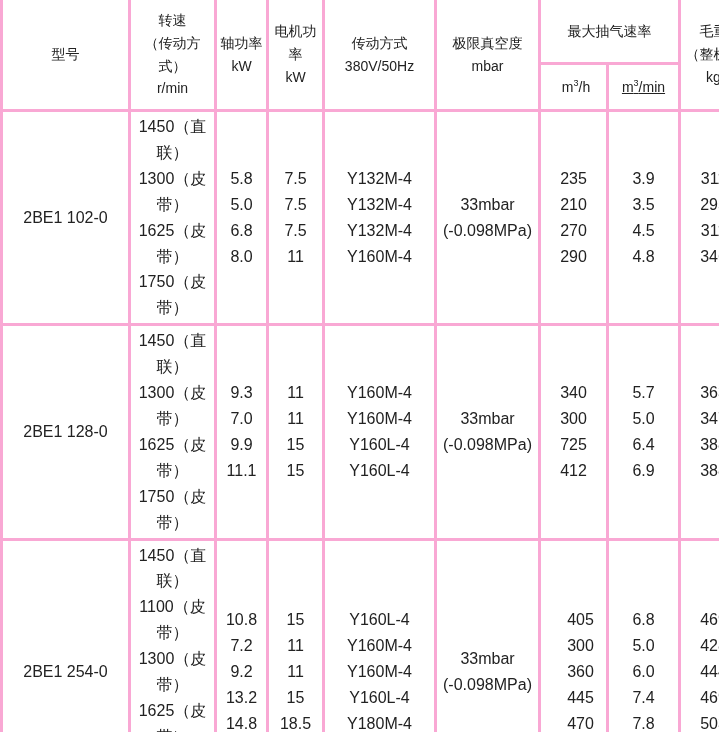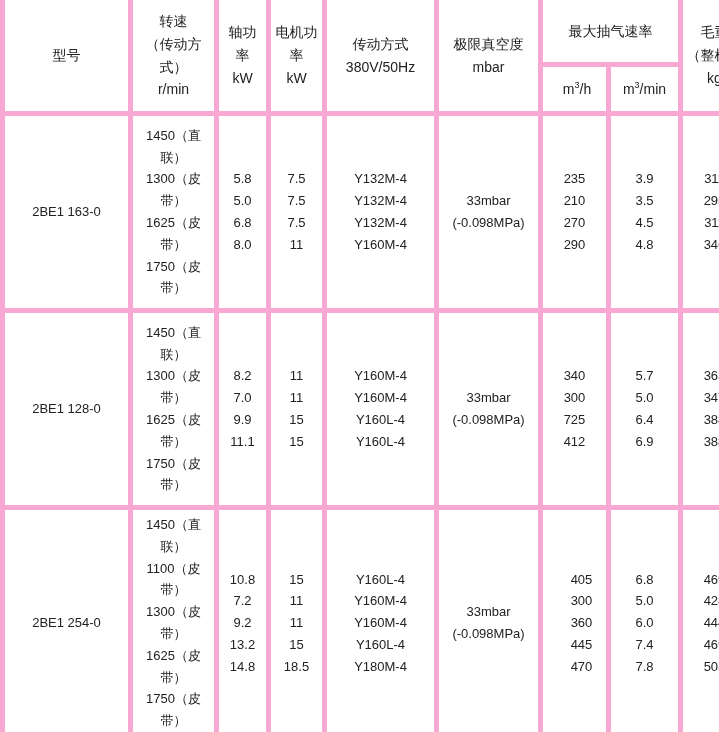--- a/index.html
+++ b/index.html
@@ -13,25 +13,25 @@
     font-family: "Liberation Sans", sans-serif;
     color: #222222;
     overflow: hidden;
   }
   .spec-table {
     border-collapse: collapse;
     width: 719px;
     table-layout: fixed;
   }
   .spec-table td, .spec-table th {
-    border: 5px solid #f9a8d4;
+    border: 3px solid #f9a8d4;
     font-weight: normal;
     vertical-align: middle;
     text-align: center;
-    font-size: 13px;
+    font-size: 16px;
     line-height: 1.6;
     padding: 2px 3px;
   }
   .spec-table thead td {
     border-top: none;
     height: 98px;
     font-size: 14px;
   }
   .spec-table thead tr.sub td {
     height: 34px;
@@ -105,28 +105,28 @@
       <td rowspan="2">
         <span class="cell-stack">毛重
 （整机）
 kg</span>
       </td>
     </tr>
     <tr class="sub">
       <td style="height:40px;padding-left:8px;">
         <span class="nowrap-line">m<sup>3</sup>/h</span>
       </td>
-      <td style="height:40px;">
+      <td style="height:40px;text-decoration:underline;">
         <span class="nowrap-line">m<sup>3</sup>/min</span>
       </td>
     </tr>
   </thead>
   <tbody>
     <tr>
-      <td class="tall left-model">2BE1 163-0</td>
+      <td class="tall left-model">2BE1 102-0</td>
       <td class="tall"><span class="cell-stack">1450（直联）
 1300（皮带）
 1625（皮带）
 1750（皮带）</span></td>
       <td class="tall"><span class="cell-stack">5.8
 5.0
 6.8
 8.0</span></td>
       <td class="tall"><span class="cell-stack">7.5
 7.5
@@ -150,21 +150,21 @@
 295
 311
 346</span></td>
     </tr>
     <tr>
       <td class="tall left-model">2BE1 128-0</td>
       <td class="tall"><span class="cell-stack">1450（直联）
 1300（皮带）
 1625（皮带）
 1750（皮带）</span></td>
-      <td class="tall"><span class="cell-stack">8.2
+      <td class="tall"><span class="cell-stack">9.3
 7.0
 9.9
 11.1</span></td>
       <td class="tall"><span class="cell-stack">11
 11
 15
 15</span></td>
       <td class="tall"><span class="cell-stack">Y160M-4
 Y160M-4
 Y160L-4

